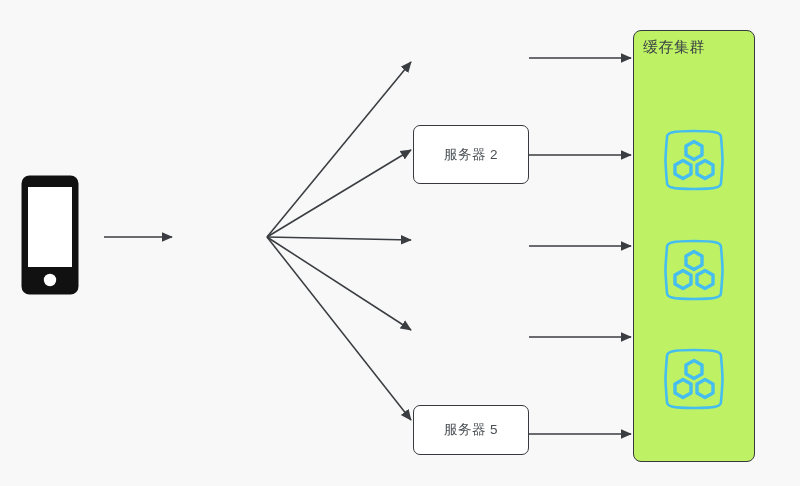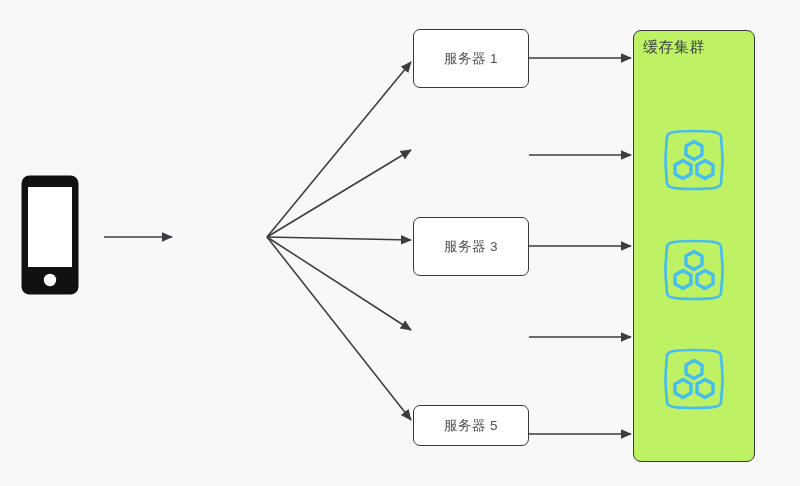--- a/index.html
+++ b/index.html
@@ -108,31 +108,28 @@
 
   <div class="phone">
     <svg width="58" height="120" viewBox="0 0 58 120" xmlns="http://www.w3.org/2000/svg">
       <rect x="1.5" y="1.5" width="55" height="117" rx="7" ry="7" fill="#111111" stroke="#111111" stroke-width="2"></rect>
       <rect x="7" y="12" width="44" height="80" fill="#ffffff"></rect>
       <circle cx="29" cy="105" r="6.2" fill="#ffffff"></circle>
     </svg>
   </div>
 
 
-  <div class="node-box" style="left:413px; top:29px; width:116px; height:59px;">
-    <span class="node-label">服务器 1</span>
+
+  <div class="node-box" style="left:413px; top:125px; width:116px; height:59px;">
+    <span class="node-label">服务器 2</span>
   </div>
 
 
-  <div class="node-box" style="left:413px; top:217px; width:116px; height:59px;">
-    <span class="node-label">服务器 3</span>
-  </div>
 
-
-  <div class="node-box" style="left:413px; top:405px; width:116px; height:41px;">
+  <div class="node-box" style="left:413px; top:405px; width:116px; height:50px;">
     <span class="node-label">服务器 5</span>
   </div>
 
   <div id="cache-cluster-box">
     <div id="cache-cluster-title">缓存集群</div>
 
     <div class="cache-icon" style="top:96px;">
       <svg viewBox="0 0 66 66" xmlns="http://www.w3.org/2000/svg">
         <path d="M6 10 C6 6 10 4 33 4 C56 4 60 6 60 10 C62 33 62 33 60 56
                  C60 60 56 62 33 62 C10 62 6 60 6 56 C4 33 4 33 6 10 z" fill="none" stroke="#45bdf0" stroke-width="2.6" stroke-linejoin="round"></path>

